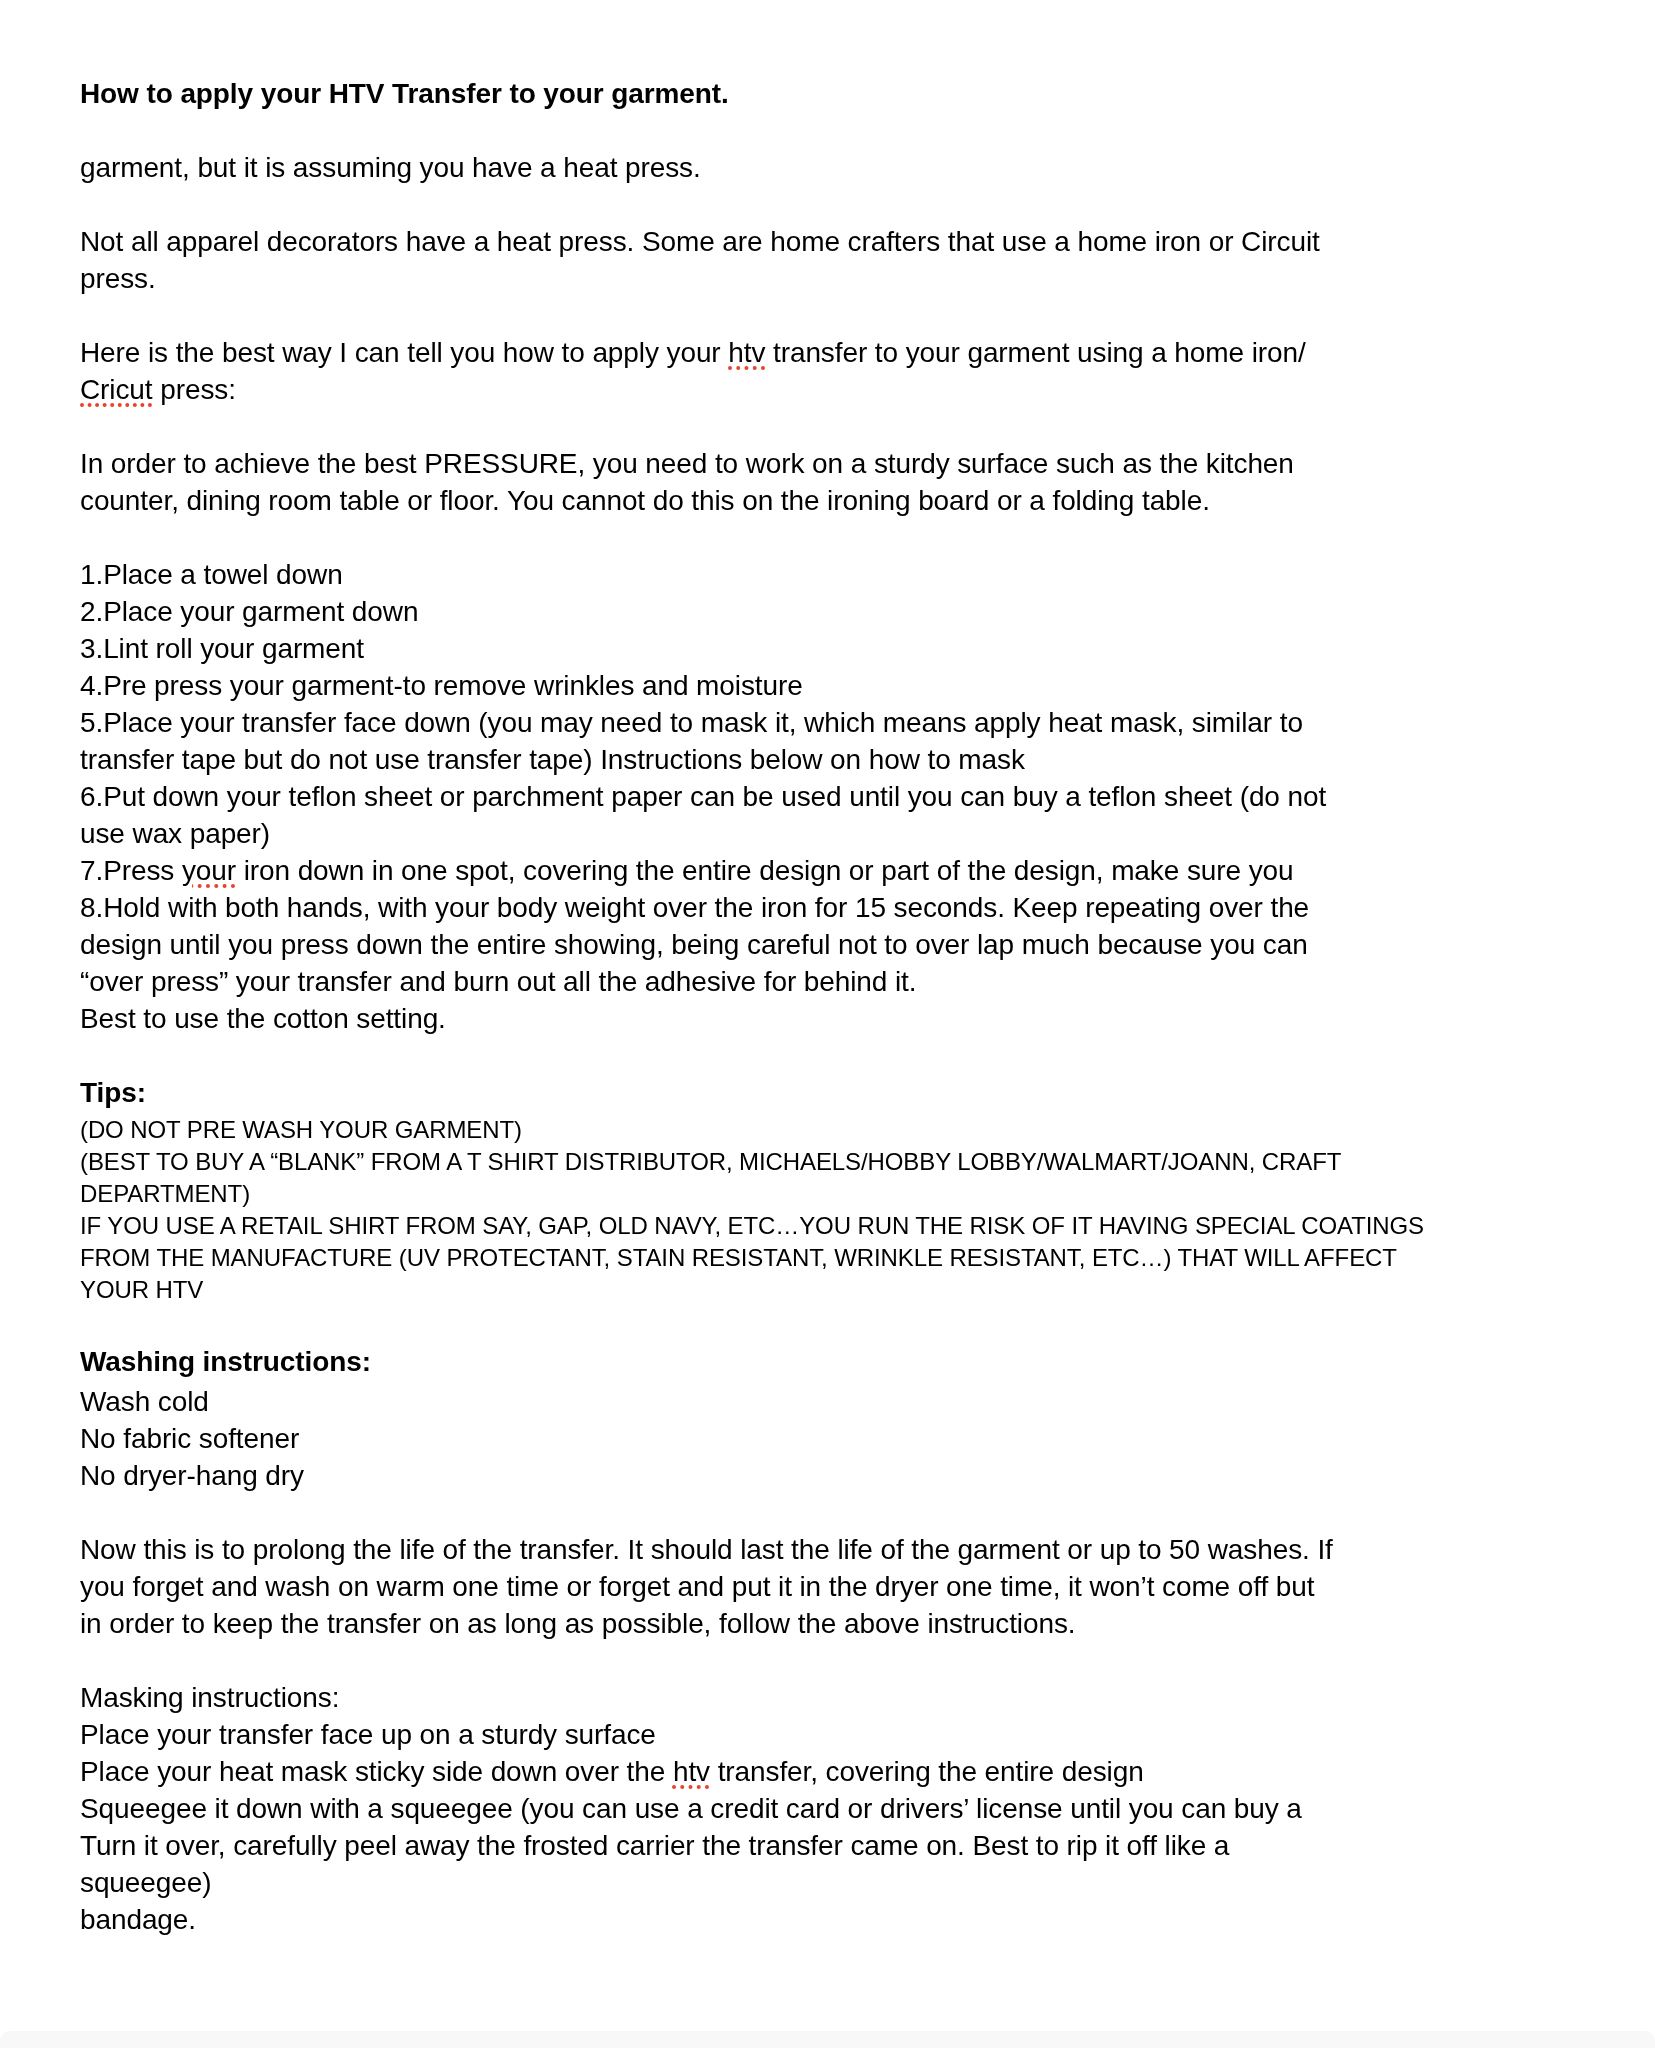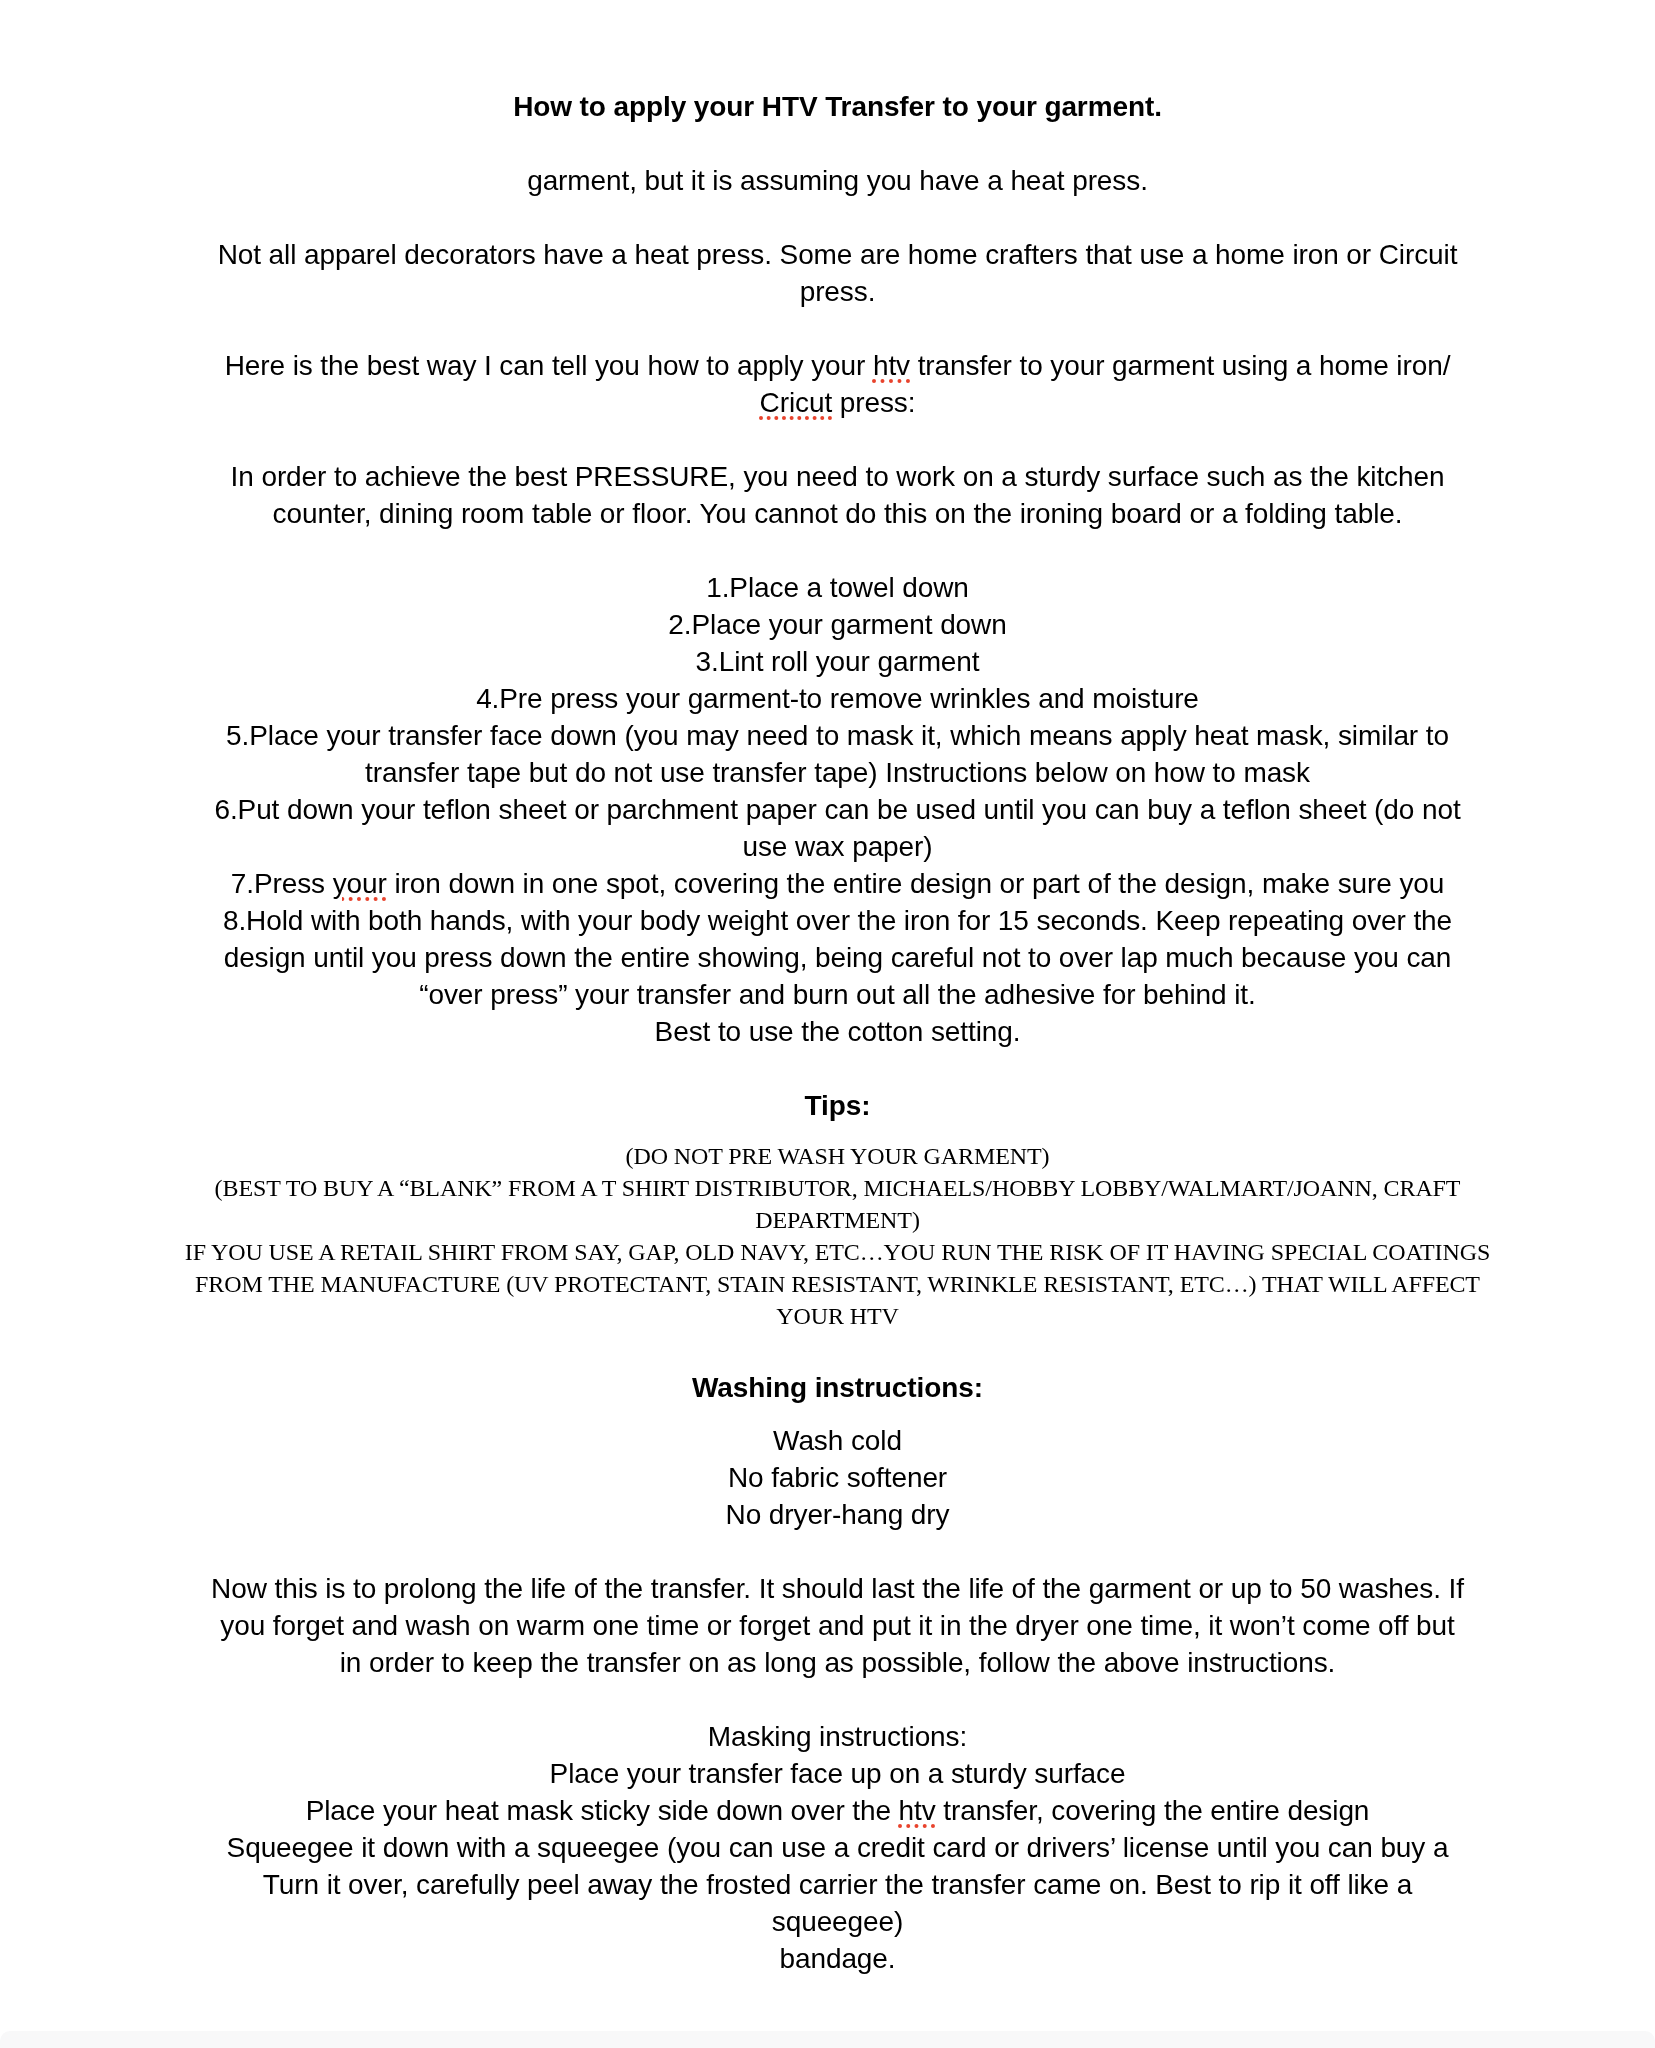--- a/index.html
+++ b/index.html
@@ -13,33 +13,32 @@
     width:1655px;height:2048px;
     background:var(--page-bg);
     color:#000;
     font-family:"Liberation Sans","DejaVu Sans",sans-serif;
     position:relative;
     overflow:hidden;
   }
   .doc{
     padding:72px 60px 0 80px;
   }
-  .block{margin:16px 0 37px 0;text-align:center;}
+  .block{margin:3px 0 37px 0;}
   .block.tight{margin-bottom:0;}
   .ln{
     font-size:28px;
     line-height:37px;
     letter-spacing:-0.1px;
     white-space:pre;
   }
   .bold .ln{font-weight:bold;}
   .caps .ln{
     font-size:24px;
     line-height:32px;
-    font-family:Liberation Serif, serif;
   }
   .misspell{
     text-decoration-line:underline;
     text-decoration-style:dotted;
     text-decoration-color:var(--misspell);
     text-decoration-thickness:3.5px;
     text-underline-offset:4px;
   }
   .bottom-bar{
     position:absolute;

